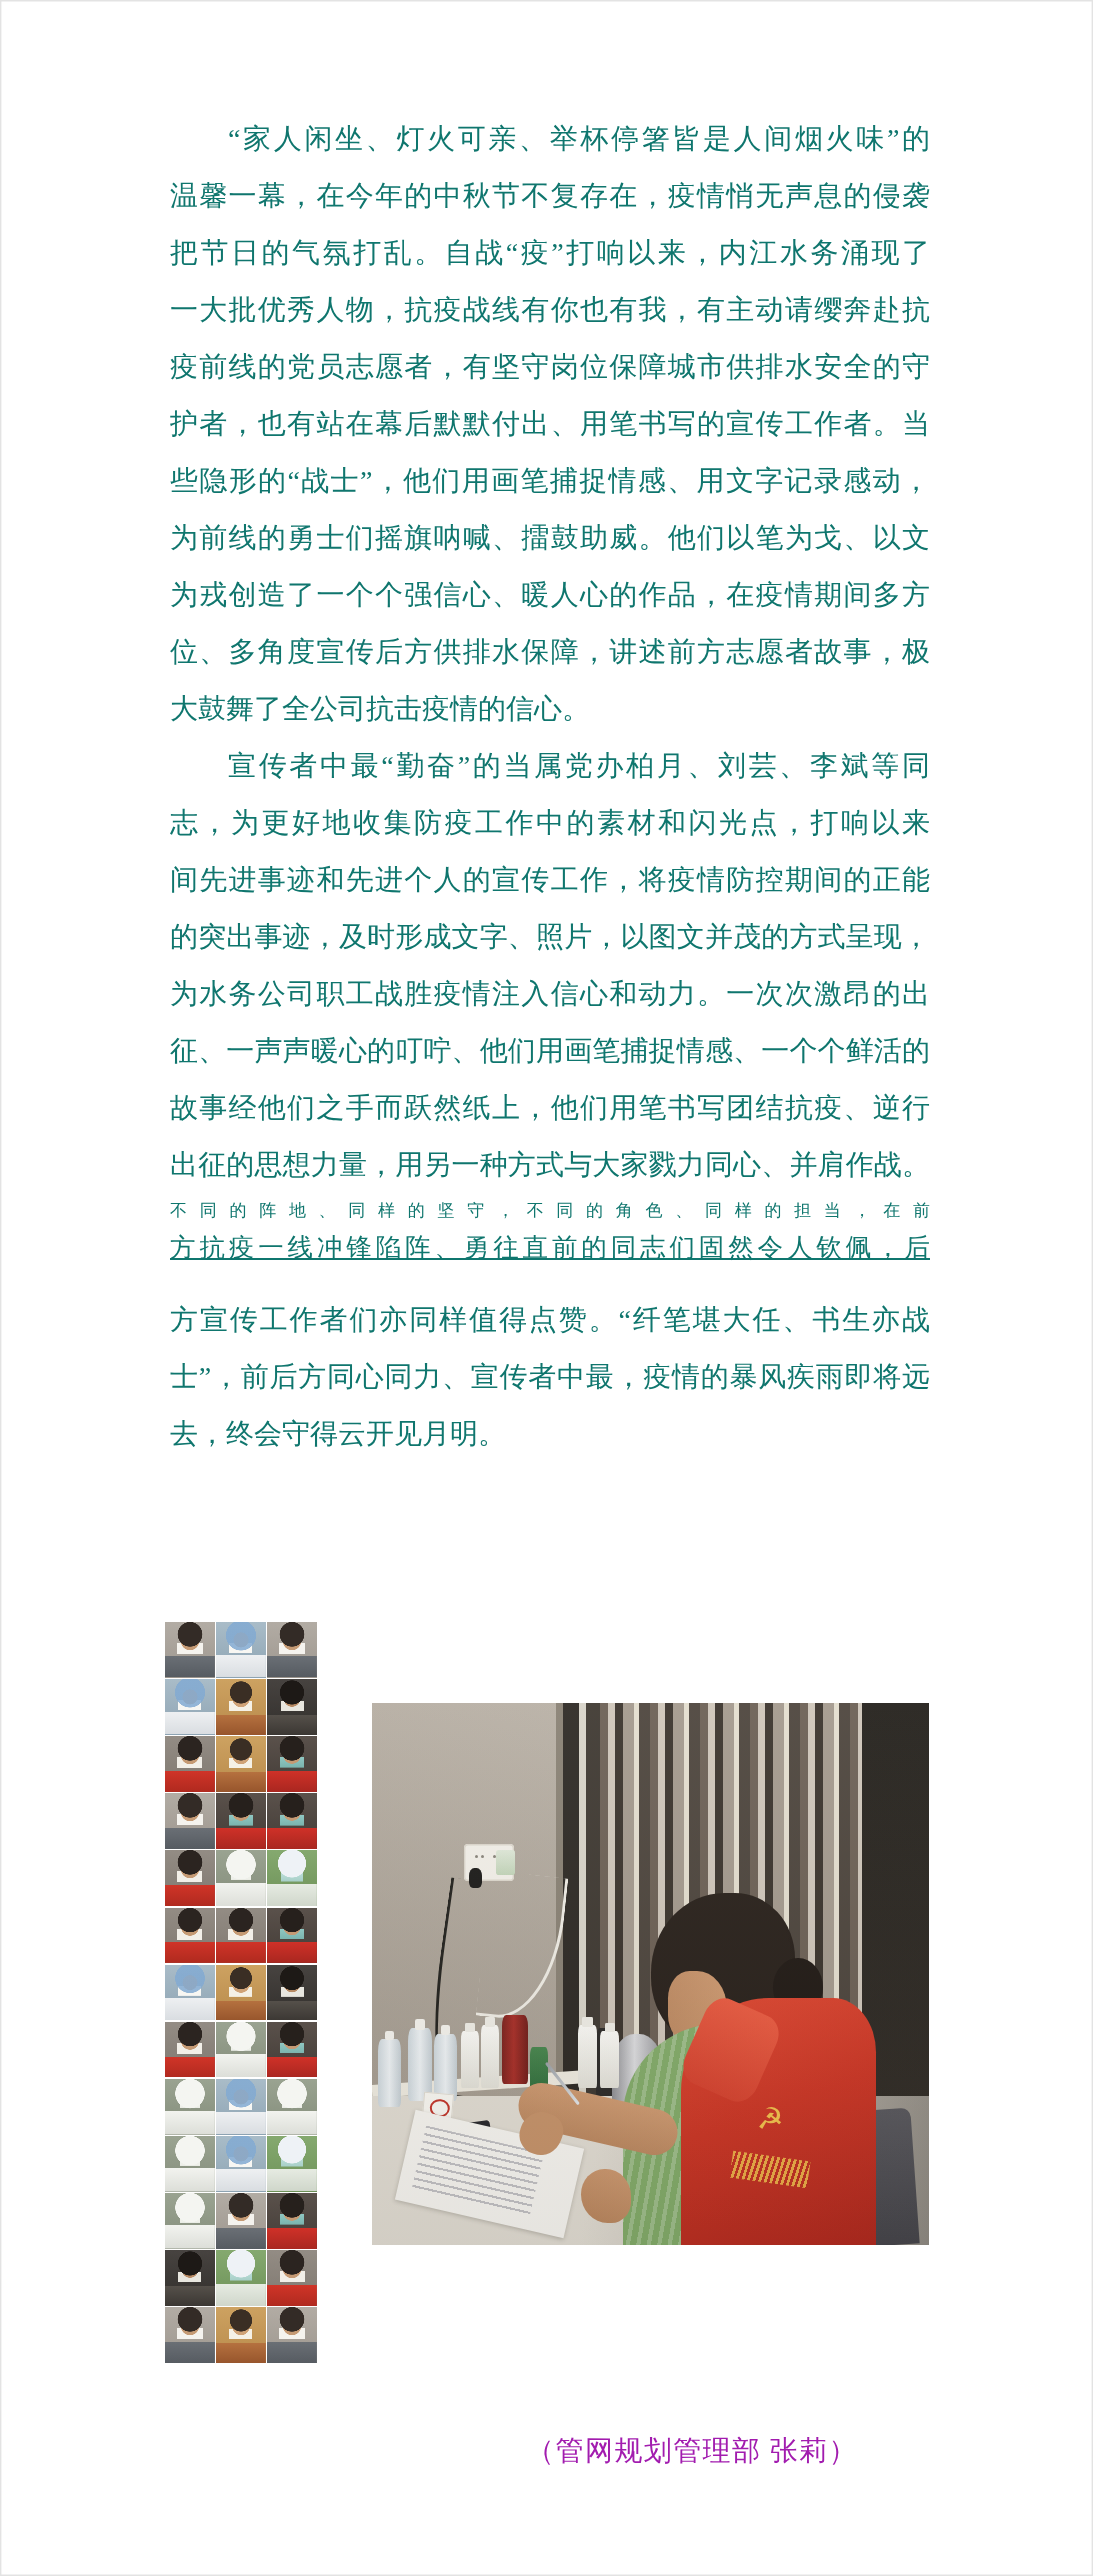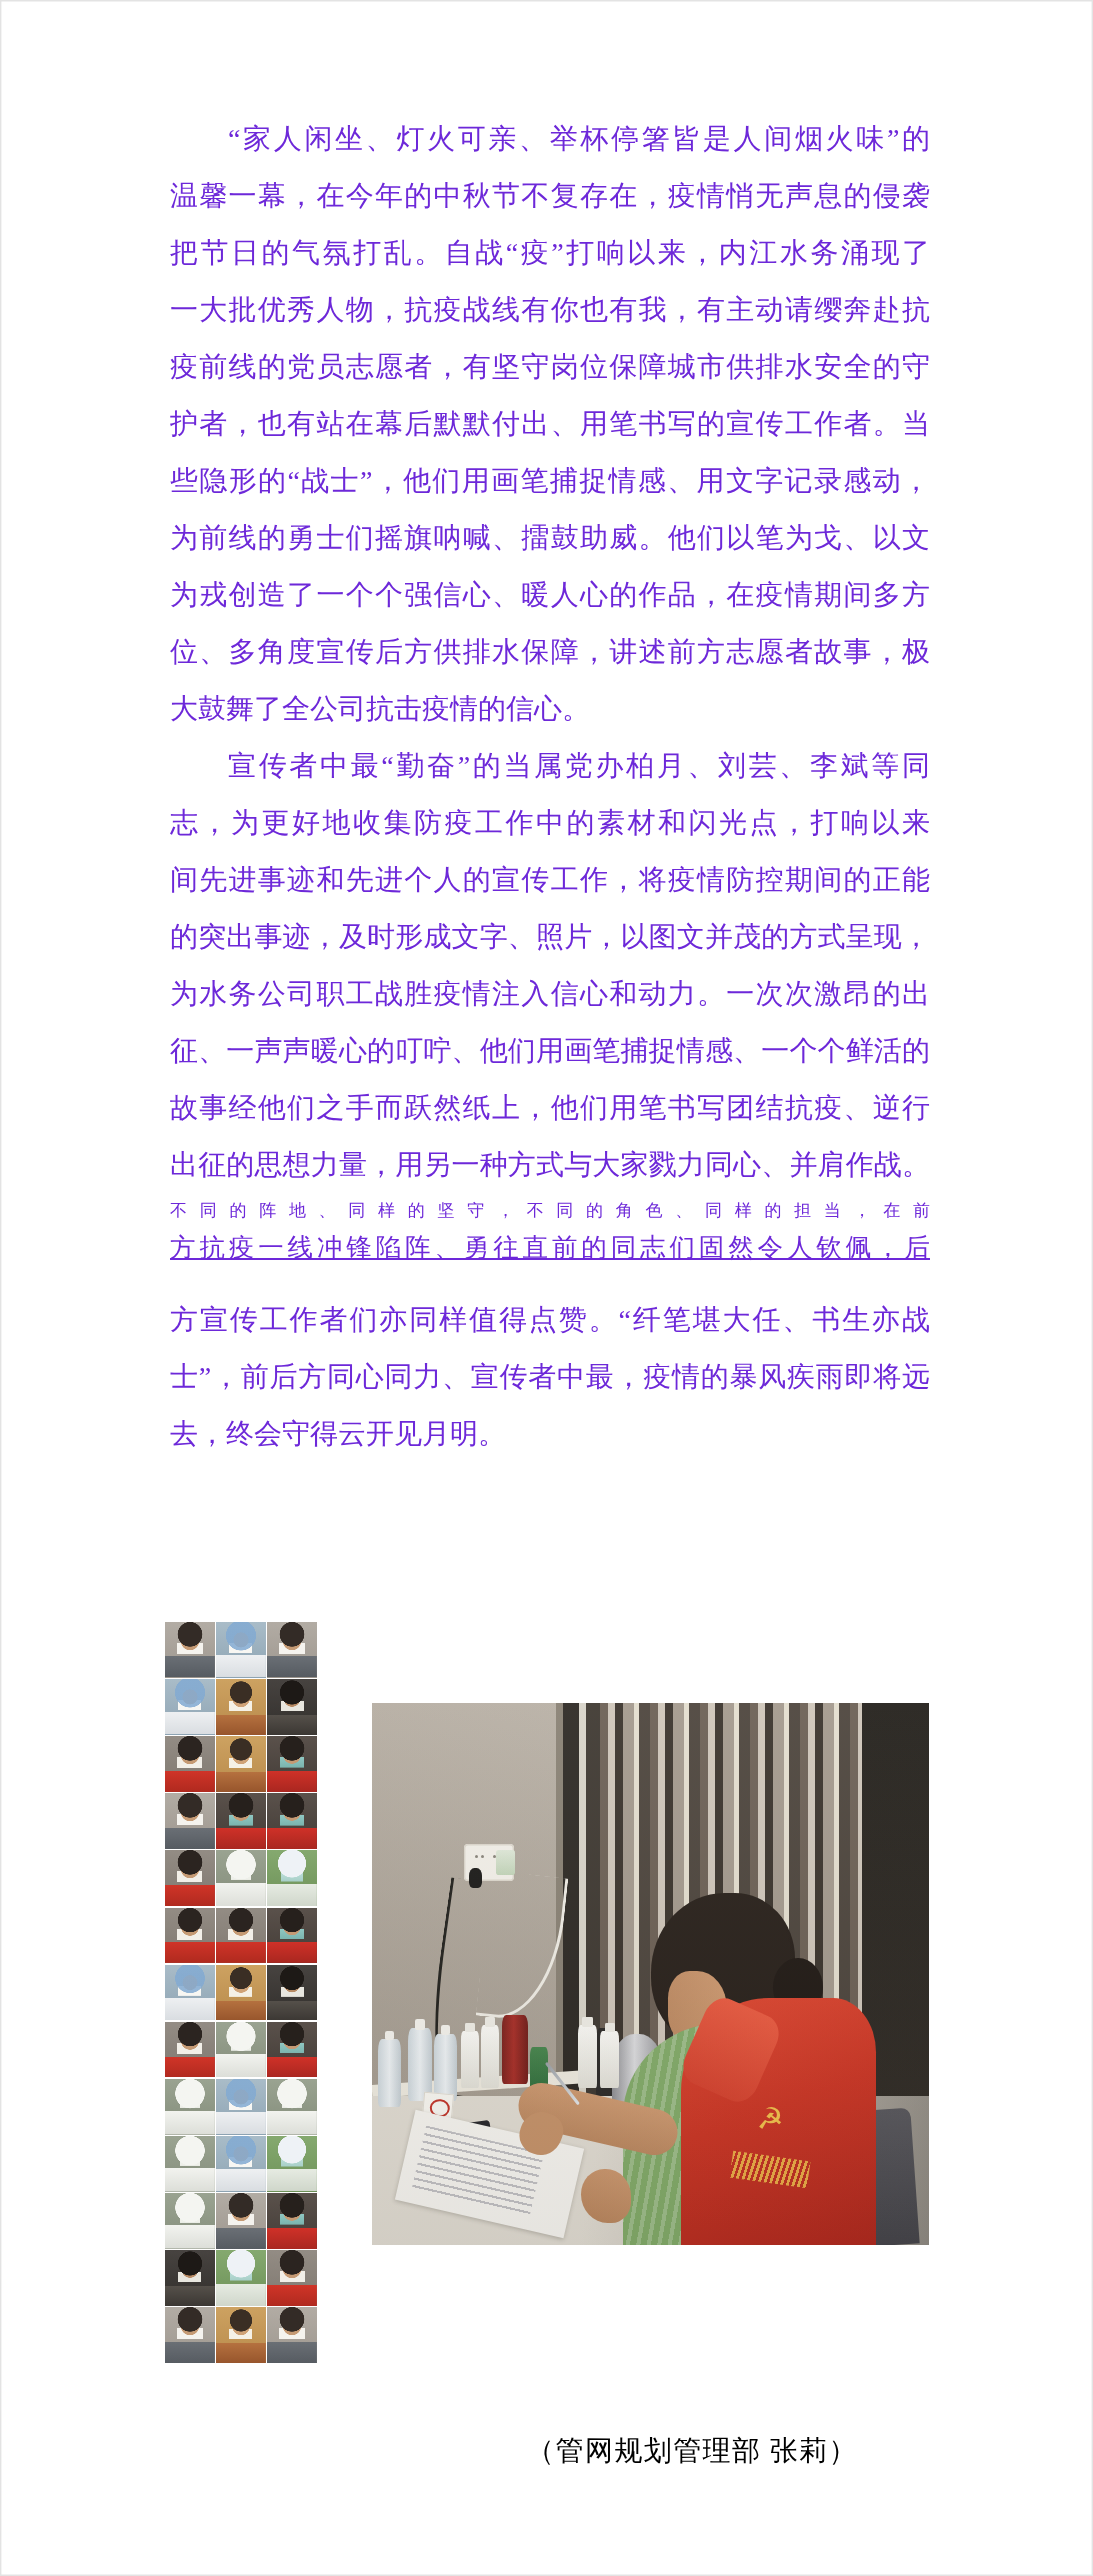--- a/index.html
+++ b/index.html
@@ -12,34 +12,34 @@
     box-shadow:inset 0 0 0 1.4px #e3e3e3;
     font-family:"Liberation Serif","DejaVu Serif",serif;
     color:#151515;
     overflow:hidden;
   }
 
   
   .textcol { position:absolute; left:170px; top:110px; width:760px; }
   .line {
     height:57px; line-height:57px; font-size:28px;
-    color:#6d28d9;
+    color:#0f766e;
     text-align:justify; text-align-last:justify;
     white-space:nowrap;
   }
   .line.indent { padding-left:58px; }
   .line.end    { text-align-last:left; }
   .line.tight  { height:36px; line-height:36px; font-size:17px; }
   .line.tight2 { height:62px; line-height:37px; font-size:25.5px;text-decoration:underline; }
 
   .attribution {
     position:absolute; top:2430px; left:170px; width:760px;
     padding-right:72px;
     font-size:28px; line-height:41px; letter-spacing:1.4px;
-    text-align:right; color:#000000;
+    text-align:right; color:#a21caf;
   }
 
   
   .collage {
     position:absolute; left:165px; top:1622px; width:152px; height:741px;
     display:grid; grid-template-columns:repeat(3,1fr); grid-auto-rows:1fr;
     gap:1.4px; background:#ffffff;
   }
   .tile { position:relative; overflow:hidden; }
   

